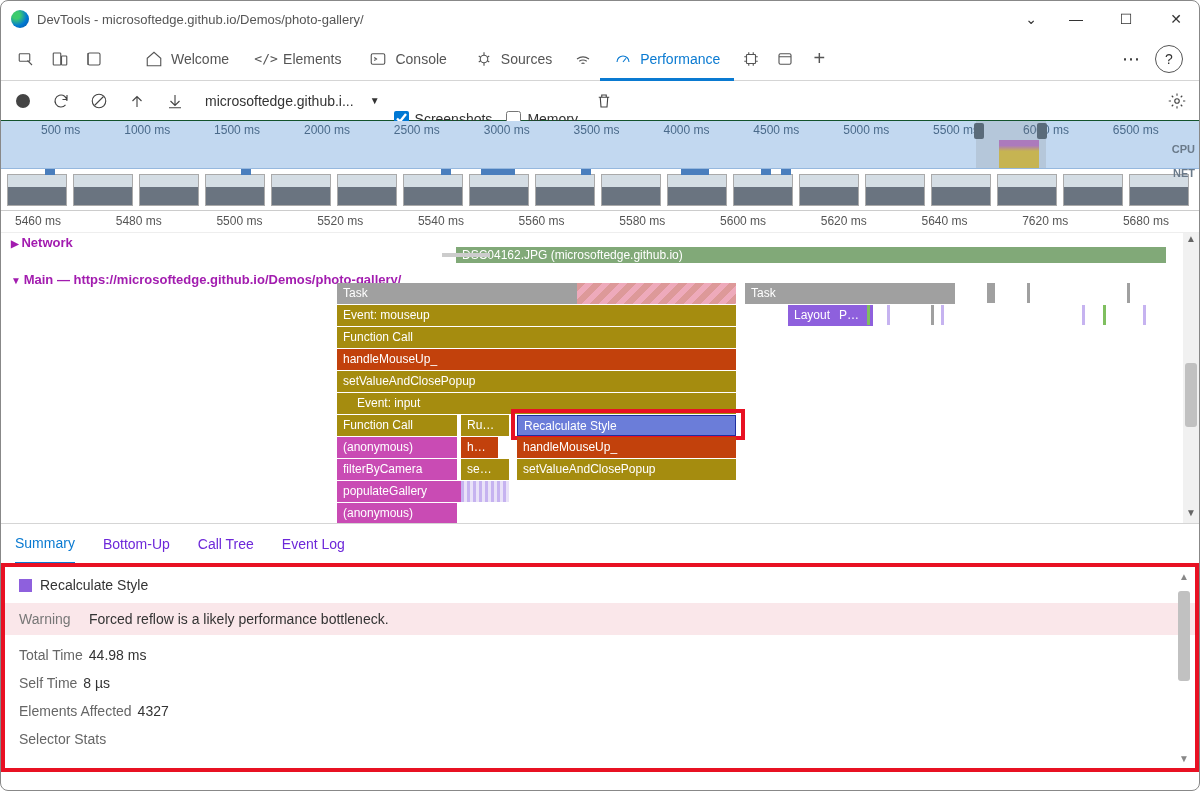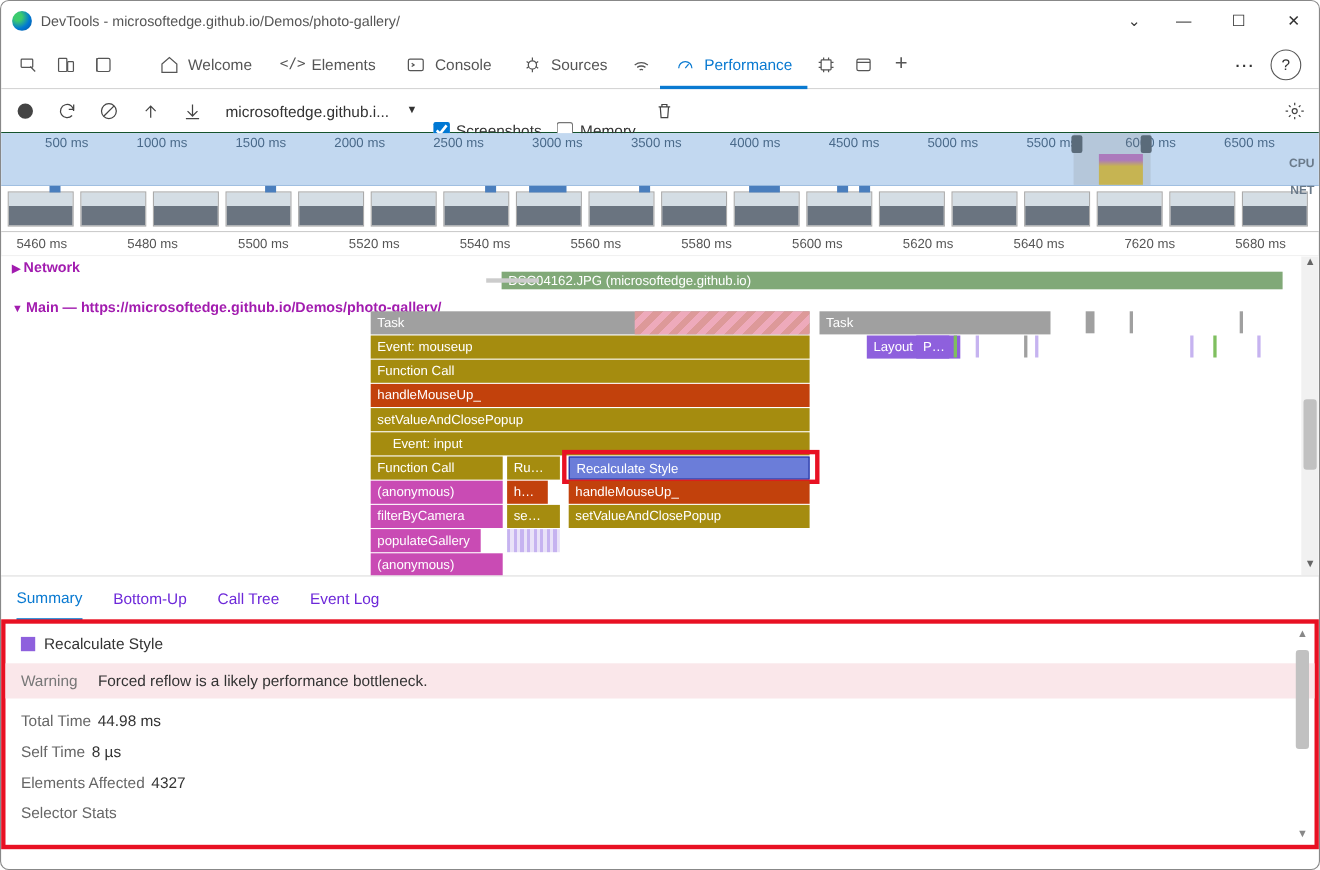--- a/index.html
+++ b/index.html
@@ -332,21 +332,21 @@
     <div class="highlight-box" style="left:174px; width:234px; top:126px; height:31px;"></div>
 
     <div class="fbar col-mag" style="left:0; width:120px; top:154px;"><span>(anonymous)</span></div>
     <div class="fbar col-red" style="left:124px; width:37px; top:154px;"><span>ha…p_</span></div>
     <div class="fbar col-red" style="left:180px; width:219px; top:154px;"><span>handleMouseUp_</span></div>
 
     <div class="fbar col-mag" style="left:0; width:120px; top:176px;"><span>filterByCamera</span></div>
     <div class="fbar col-olive" style="left:124px; width:48px; top:176px;"><span>se…up</span></div>
     <div class="fbar col-olive" style="left:180px; width:219px; top:176px;"><span>setValueAndClosePopup</span></div>
 
-    <div class="fbar col-mag" style="left:0; width:100px; top:198px;"><span>populateGallery</span></div>
+    <div class="fbar col-mag" style="left:0; width:142px; top:198px;"><span>populateGallery</span></div>
     <div class="fbar stripey" style="left:124px; width:48px; top:198px;"></div>
 
     <div class="fbar col-mag" style="left:0; width:120px; top:220px;"><span>(anonymous)</span></div>
 
     <div class="smalls" style="left:530px; top:22px; width:320px; height:40px;">
       <div class="s" style="left:0; background:#7fbf5f;"></div>
         <div class="s" style="left:20px; background:#c6b3f0;"></div>
       <div class="s" style="left:64px; background:#a0a0a0;"></div>
         <div class="s" style="left:74px; background:#c6b3f0;"></div>
       <div class="s" style="left:120px; background:#a0a0a0; width:8px; top:-22px;"></div>

